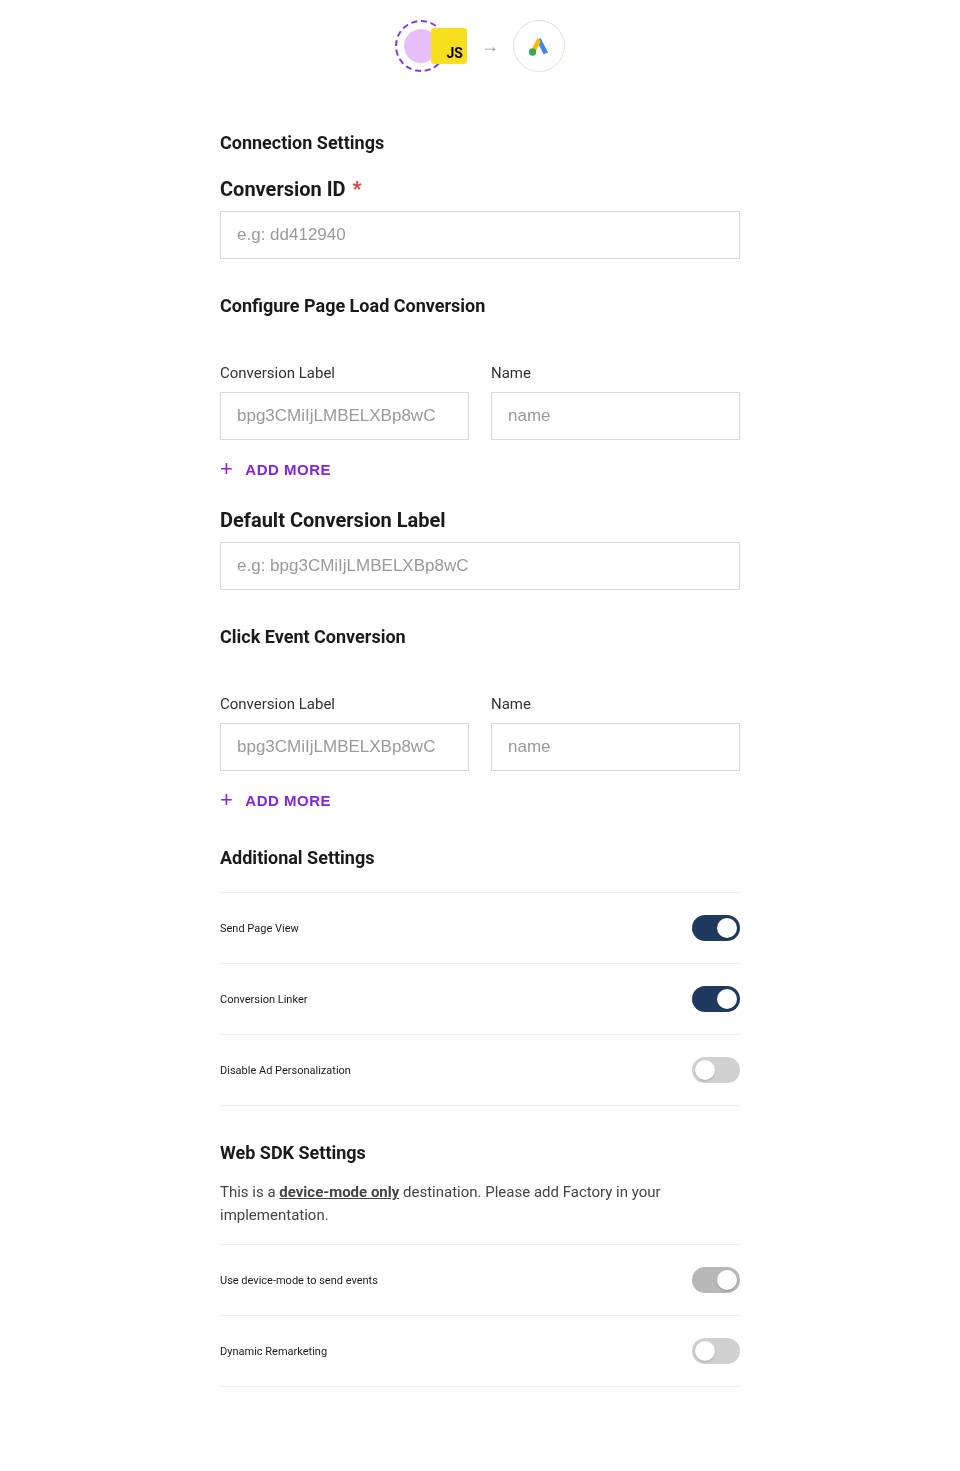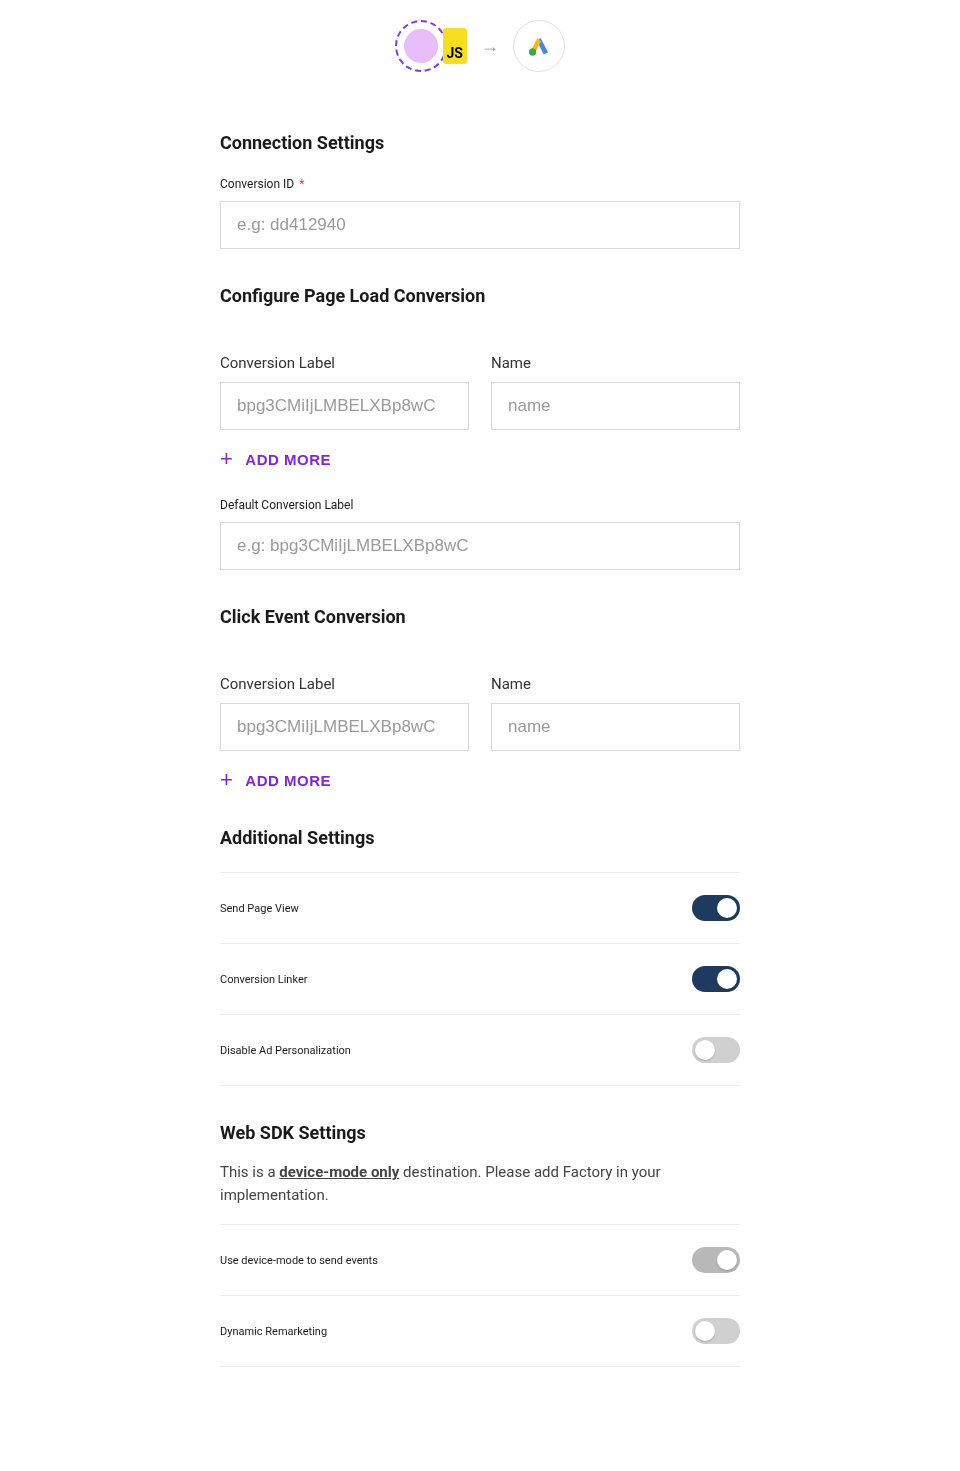--- a/index.html
+++ b/index.html
@@ -21,41 +21,41 @@
     display: flex; align-items: center;
   }
   .flow-left .circle-dashed {
     width: 52px; height: 52px; border-radius: 50%;
     border: 2px dashed #7c3aed;
     display: flex; align-items: center; justify-content: center;
     background: #fff;
   }
   .flow-left .pink-dot { width: 34px; height: 34px; border-radius: 50%; background: #e7befa; }
   .js-chip {
-    width: 24px; height: 36px; background: #f7df1e;
+    width: 36px; height: 36px; background: #f7df1e;
     display: flex; align-items: flex-end; justify-content: flex-end;
     font-weight: 700; font-size: 14px; color: #000; padding: 3px 4px;
     position: absolute; right: -20px; top: 50%; transform: translateY(-50%);
     border-radius: 3px;
   }
   .arrow { color: #999; font-size: 18px; margin-left: 20px; }
   .circle-solid {
     width: 52px; height: 52px; border-radius: 50%;
     border: 1px solid #e6d9f7; background: #fff;
     display: flex; align-items: center; justify-content: center;
   }
   .ga-icon { width: 22px; height: 22px; }
 
   h2 {
     font-size: 18px; font-weight: 700; color: #1a1a1a;
     margin-bottom: 24px;
   }
   h2.sub { margin-top: 36px; }
   .label {
-    display: block; font-size: 12px; font-weight: 400; color: #1a1a1a;
+    display: block; font-size: 20px; font-weight: 700; color: #1a1a1a;
     margin-bottom: 10px;
   }
   .label .req { color: #e53935; margin-left: 2px; }
   .small-label {
     display: block; font-size: 15px; font-weight: 400; color: #333;
     margin-bottom: 10px; margin-top: 24px;
   }
   input[type="text"] {
     width: 100%; height: 48px; padding: 0 16px;
     border: 1px solid #d8d8d8; border-radius: 0;

